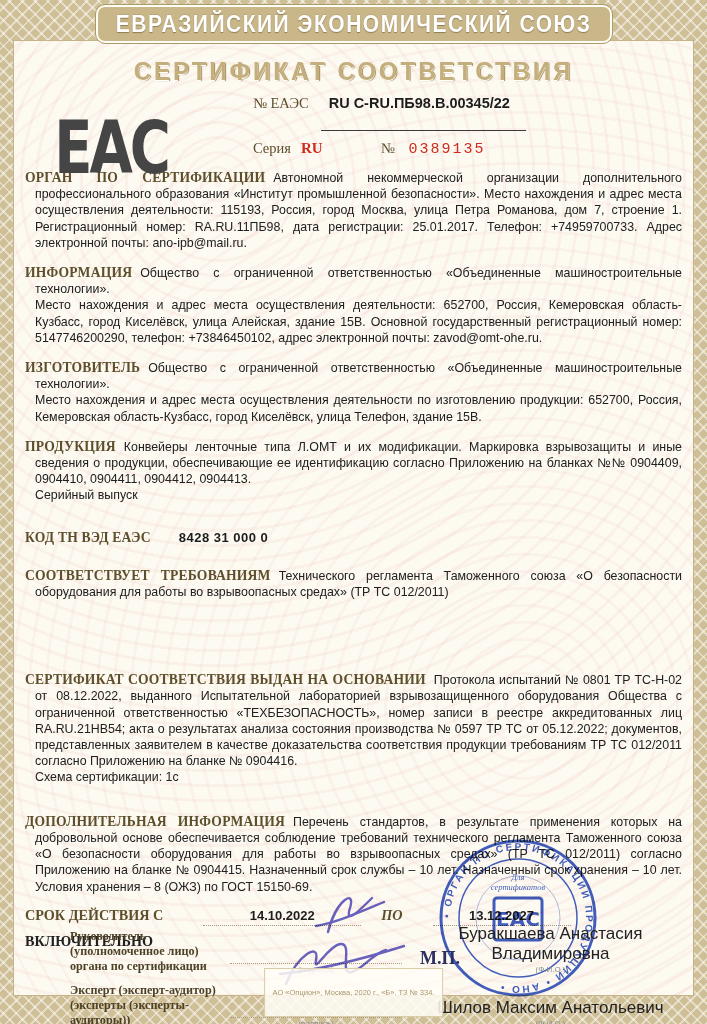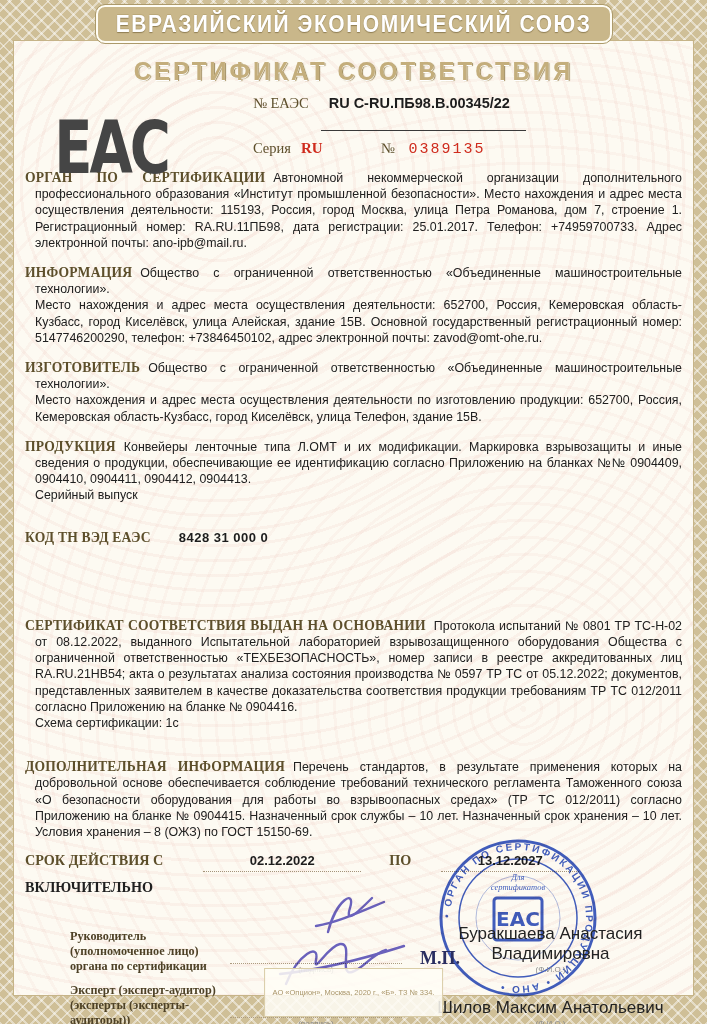--- a/index.html
+++ b/index.html
@@ -71,21 +71,21 @@
   .kodrow{display:flex;align-items:baseline;}
   .kodrow .kv{margin-left:30px;font-weight:bold;font-size:13px;color:#1d1d1d;letter-spacing:.5px;}
   .validity{display:flex;align-items:baseline;margin-top:12px;padding-left:0;text-indent:0;}
   .validity .vl{font-size:14.2px;}
   .dateline{
     display:inline-block;text-align:center;font-weight:bold;font-size:13px;color:#1d1d1d;
     border-bottom:1px dotted #a5947a;padding:0 4px 1px 4px;
   }
   .d1{width:150px;margin-left:40px;}
   .d2{width:130px;margin-left:30px;}
-  .po{margin-left:28px;font-size:14.2px;}
+  .po{margin-left:20px;font-size:14.2px;font-style:italic;}
   .incl{margin-top:7px;font-size:14.2px;padding-left:0;text-indent:0;}
   .sigblock{position:absolute;left:24px;right:16px;top:924px;z-index:3;}
   .sigrow{display:grid;grid-template-columns:198px 188px 1fr;align-items:end;margin-bottom:9px;}
   .role{
     font-family:"Liberation Serif",serif;font-weight:bold;color:#4d4126;
     font-size:12.2px;line-height:15px;padding-left:46px;
   }
   .sigcell{text-align:center;}
   .sigline{border-bottom:1px dotted #ad9c80;height:14px;margin:0 8px;}
   .subl{font-size:8px;color:#8a8a8a;margin-top:1px;}
@@ -149,33 +149,36 @@
       <p class="sec mt14">
         <span class="lbl">ПРОДУКЦИЯ</span><span>Конвейеры ленточные типа Л.ОМТ и их модификации. Маркировка взрывозащиты и иные сведения о продукции, обеспечивающие ее идентификацию согласно Приложению на бланках №№ 0904409, 0904410, 0904411, 0904412, 0904413.</span>
       </p>
       <p class="sec cont">Серийный выпуск</p>
 
       <p class="sec kodrow mt26">
         <span class="lbl">КОД ТН ВЭД ЕАЭС</span>
         <span class="kv">8428 31 000 0</span>
       </p>
 
+      <p class="sec mt22">
+        <span class="lbl">СООТВЕТСТВУЕТ ТРЕБОВАНИЯМ</span><span>Технического регламента Таможенного союза «О безопасности оборудования для работы во взрывоопасных средах» (ТР ТС 012/2011)</span>
+      </p>
 
       <p class="sec mt72">
         <span class="lbl">СЕРТИФИКАТ СООТВЕТСТВИЯ  ВЫДАН НА ОСНОВАНИИ</span><span>Протокола испытаний № 0801 ТР ТС-Н-02 от 08.12.2022, выданного Испытательной лабораторией взрывозащищенного оборудования Общества с ограниченной ответственностью «ТЕХБЕЗОПАСНОСТЬ», номер записи в реестре аккредитованных лиц RA.RU.21НВ54; акта о результатах анализа состояния производства № 0597 ТР ТС от 05.12.2022; документов, представленных заявителем в качестве доказательства соответствия продукции требованиям ТР ТС 012/2011 согласно Приложению на бланке № 0904416.</span>
       </p>
       <p class="sec cont">Схема сертификации: 1с</p>
 
       <p class="sec mt28">
         <span class="lbl">ДОПОЛНИТЕЛЬНАЯ ИНФОРМАЦИЯ</span><span>Перечень стандартов, в результате применения которых на добровольной основе обеспечивается соблюдение требований технического регламента Таможенного союза «О безопасности оборудования для работы во взрывоопасных средах» (ТР ТС 012/2011) согласно Приложению на бланке № 0904415. Назначенный срок службы – 10 лет. Назначенный срок хранения – 10 лет. Условия хранения – 8 (ОЖЗ) по ГОСТ 15150-69.</span>
       </p>
 
       <p class="sec validity">
         <span class="lbl-serif vl">СРОК ДЕЙСТВИЯ С</span>
-        <span class="dateline d1">02.12.2022</span>
+        <span class="dateline d1">14.10.2022</span>
         <span class="lbl-serif po">ПО</span>
         <span class="dateline d2">13.12.2027</span>
       </p>
       <p class="sec incl lbl-serif">ВКЛЮЧИТЕЛЬНО</p>
 
     </div>
   </div>
 
   <div class="sigblock">
     <div class="sigrow">

